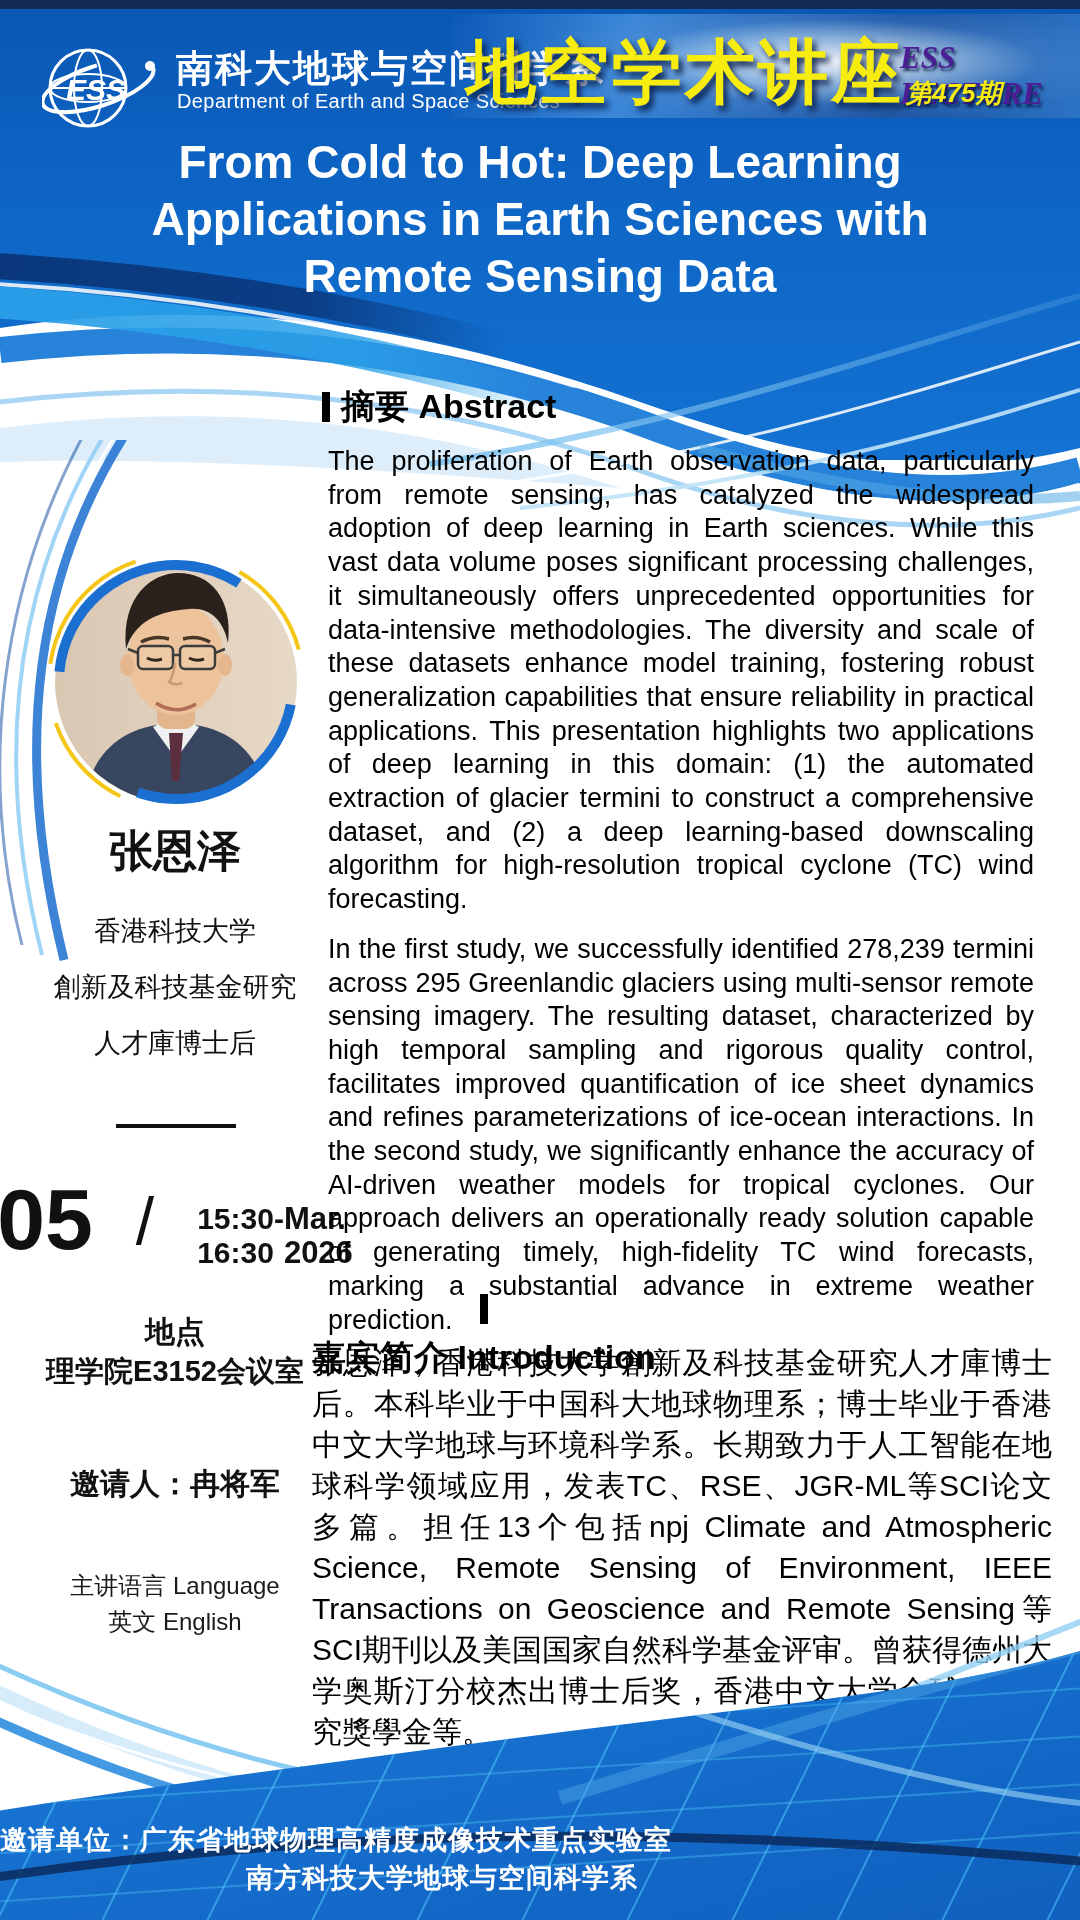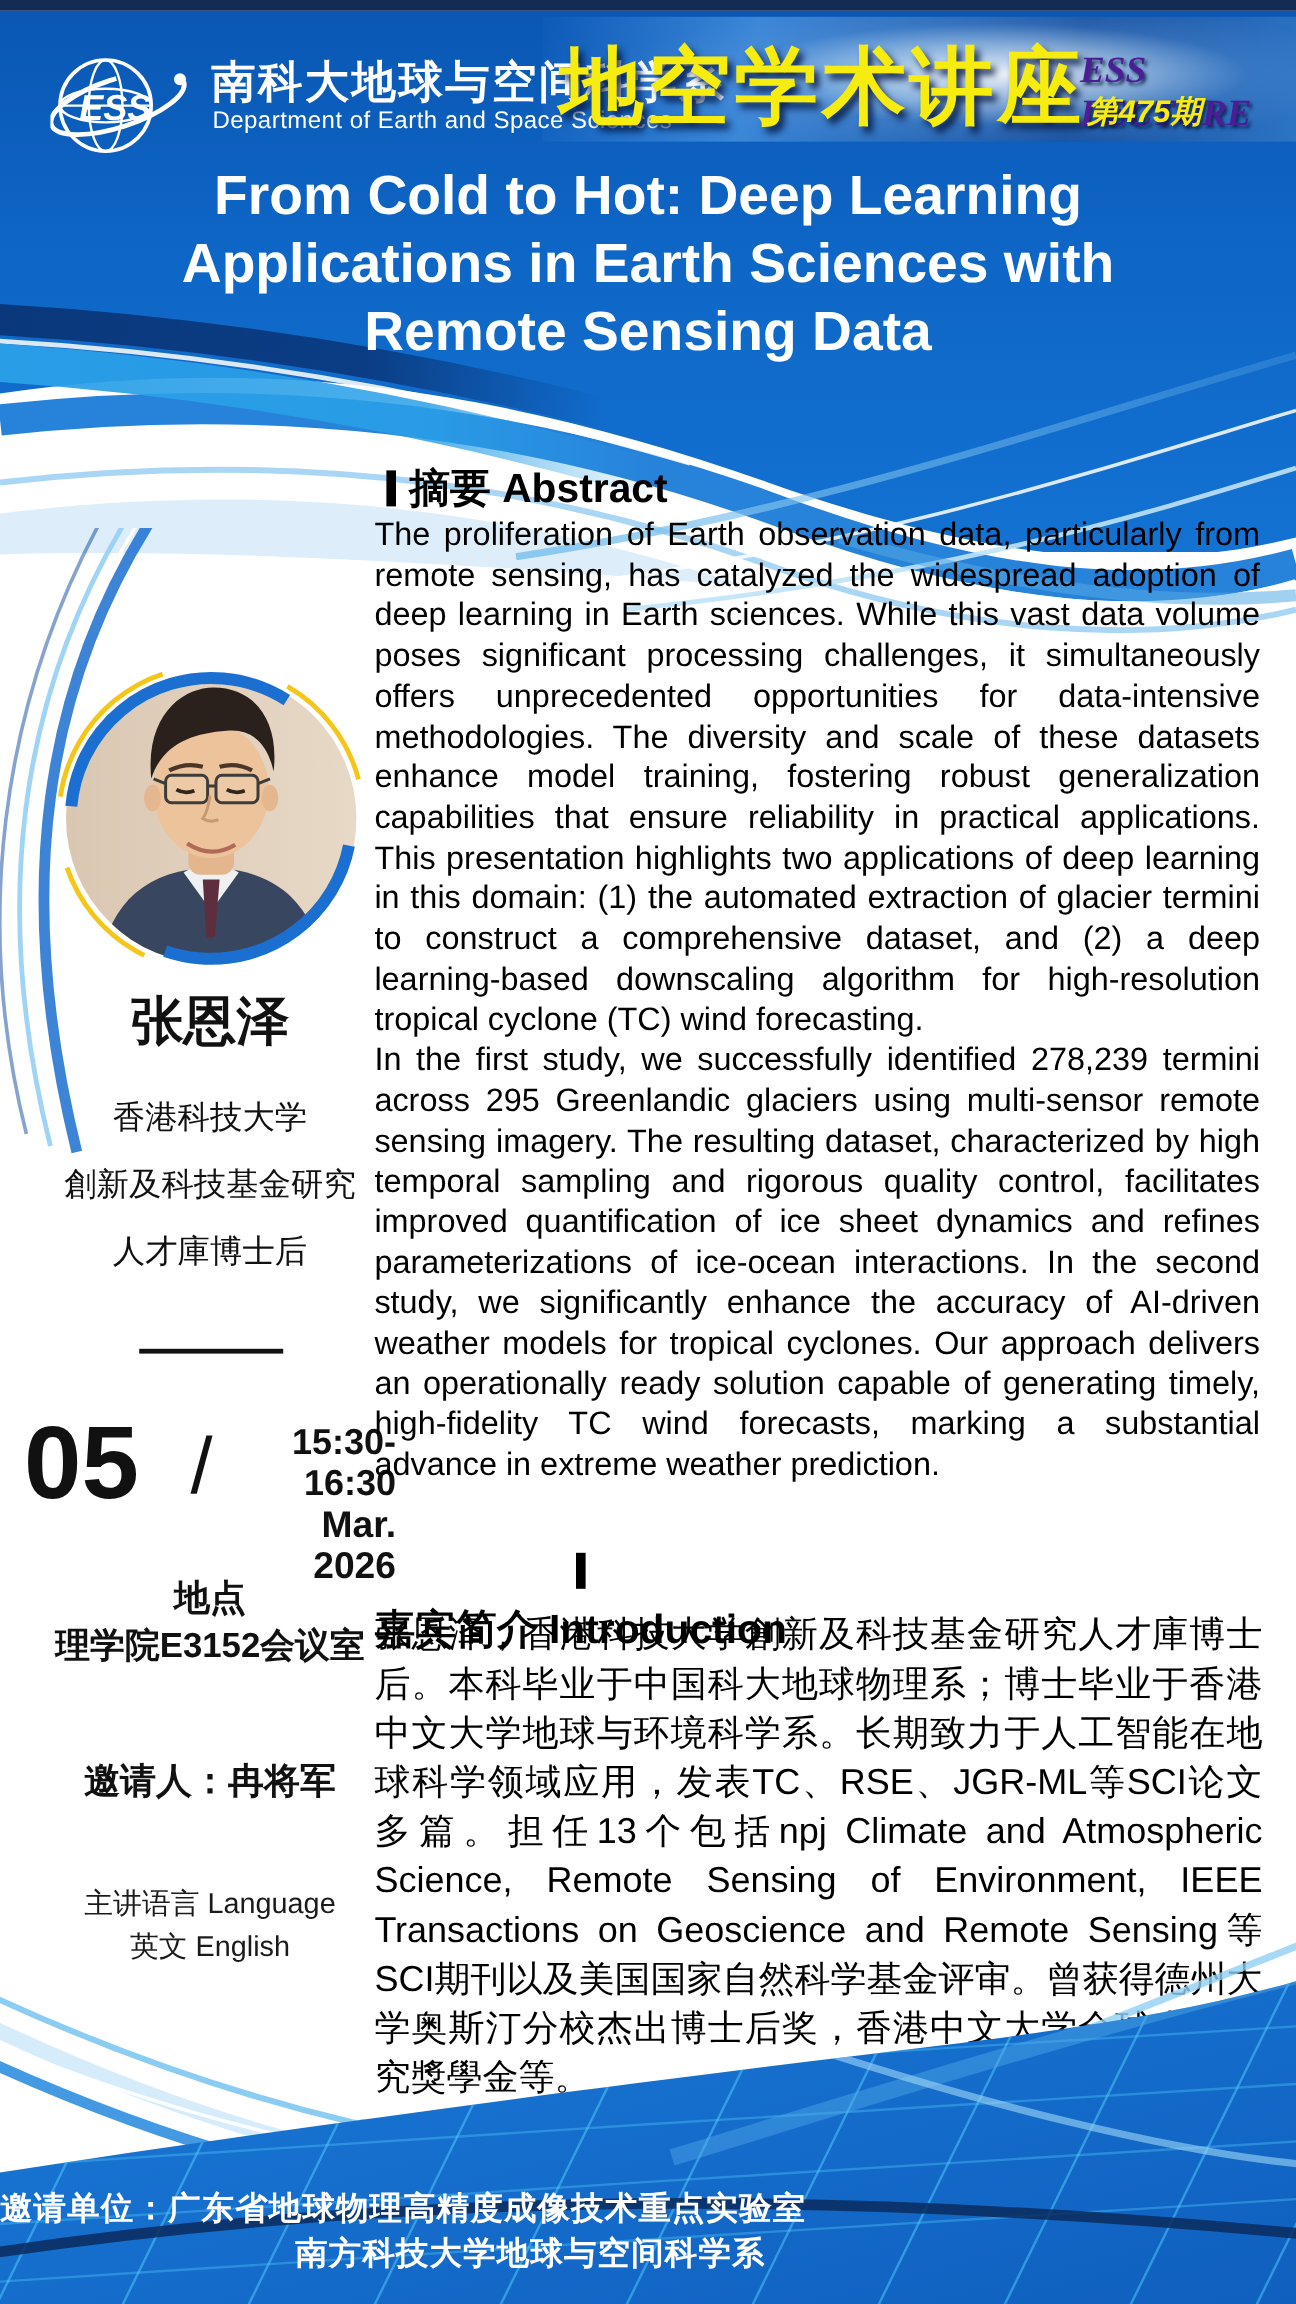--- a/index.html
+++ b/index.html
@@ -31,36 +31,36 @@
   .left-arcs{position:absolute;left:0;top:440px;}
   .photo-svg{position:absolute;left:41px;top:547px;}
   .speaker-name{position:absolute;left:20px;top:822px;width:310px;text-align:center;
     font-size:44px;font-weight:600;color:#111;}
   .affil{position:absolute;left:5px;top:903px;width:340px;text-align:center;
     font-size:27px;color:#111;line-height:56px;}
   .divider{position:absolute;left:116px;top:1124px;width:120px;height:4px;background:#111;}
   .date-row{position:absolute;left:20px;top:1182px;width:310px;display:flex;justify-content:center;align-items:flex-start;color:#111;gap:40px;}
   .date-day{font-size:86px;font-weight:700;line-height:74px;}
   .date-slash{font-size:66px;font-weight:300;line-height:66px;margin:0 3px;transform:translateY(6px);}
-  .date-col{display:flex;flex-direction:column;margin-top:4px;text-align:right;}
+  .date-col{display:flex;flex-direction:row;margin-top:20px;}
   .date-time{font-size:30px;font-weight:700;line-height:34px;}
   .date-month{font-size:31px;font-weight:700;line-height:34px;}
   .venue-label{position:absolute;left:20px;top:1312px;width:310px;text-align:center;font-size:30px;font-weight:700;color:#111;}
   .venue{position:absolute;left:0px;top:1352px;width:350px;text-align:center;font-size:29px;font-weight:700;color:#111;white-space:nowrap;}
   .host{position:absolute;left:20px;top:1464px;width:310px;text-align:center;font-size:30px;font-weight:700;color:#111;}
   .lang-label{position:absolute;left:20px;top:1570px;width:310px;text-align:center;font-size:24px;color:#1a1a1a;}
   .lang{position:absolute;left:20px;top:1606px;width:310px;text-align:center;font-size:24px;color:#1a1a1a;}
   
   .sec-head{position:absolute;display:flex;align-items:center;gap:11px;font-size:34px;font-weight:700;color:#000;}
   .sec-head .sec-bar{width:8px;height:30px;background:#000;}
   .abstract-head{left:322px;top:384px;}
   .intro-head{left:312px;top:1294px;flex-direction:column;}
   .abstract-text{position:absolute;left:312px;top:429px;width:738px;font-size:27px;line-height:33.7px;
     text-align:justify;color:#000;}
-  .abstract-text p{margin:0;}
+  .abstract-text p{margin:16px;}
   .intro-text{position:absolute;left:312px;top:1342px;width:740px;font-size:30px;line-height:41px;
     text-align:justify;color:#000;}
   
   .wave-bottom{position:absolute;left:0;top:1560px;}
   .footer-line1{position:absolute;left:0;top:1822px;width:1080px;text-align:left;color:#fff;
     font-size:27px;font-weight:700;letter-spacing:1px;}
   .footer-line2{position:absolute;left:0;top:1860px;width:884px;text-align:center;color:#fff;
     font-size:27px;font-weight:700;letter-spacing:1px;}
 </style>
 </head>

